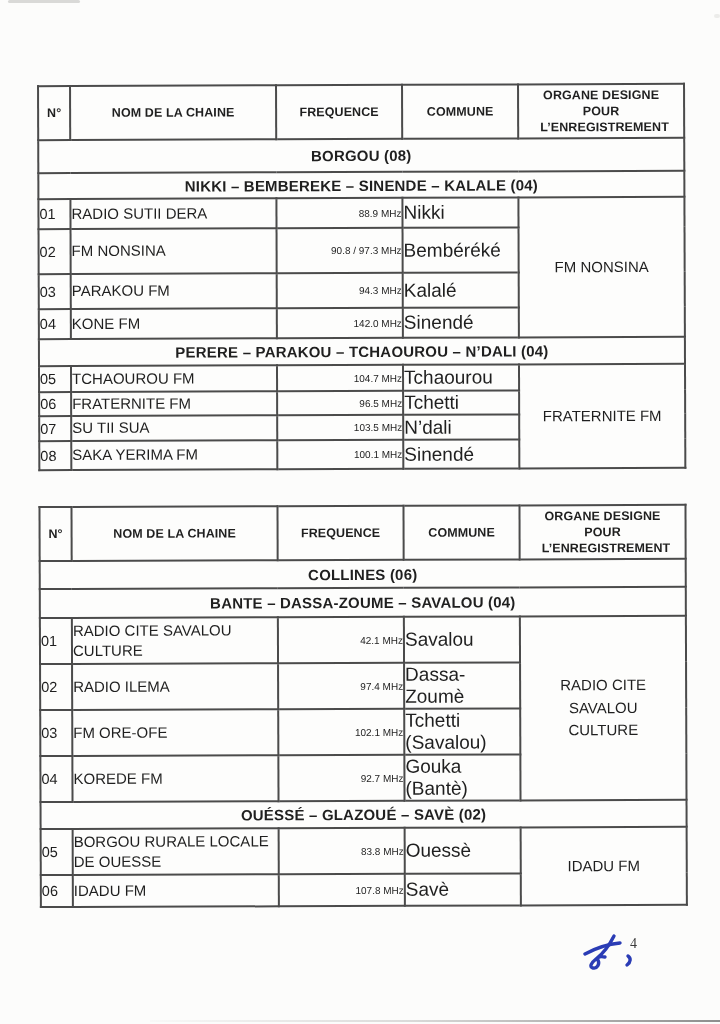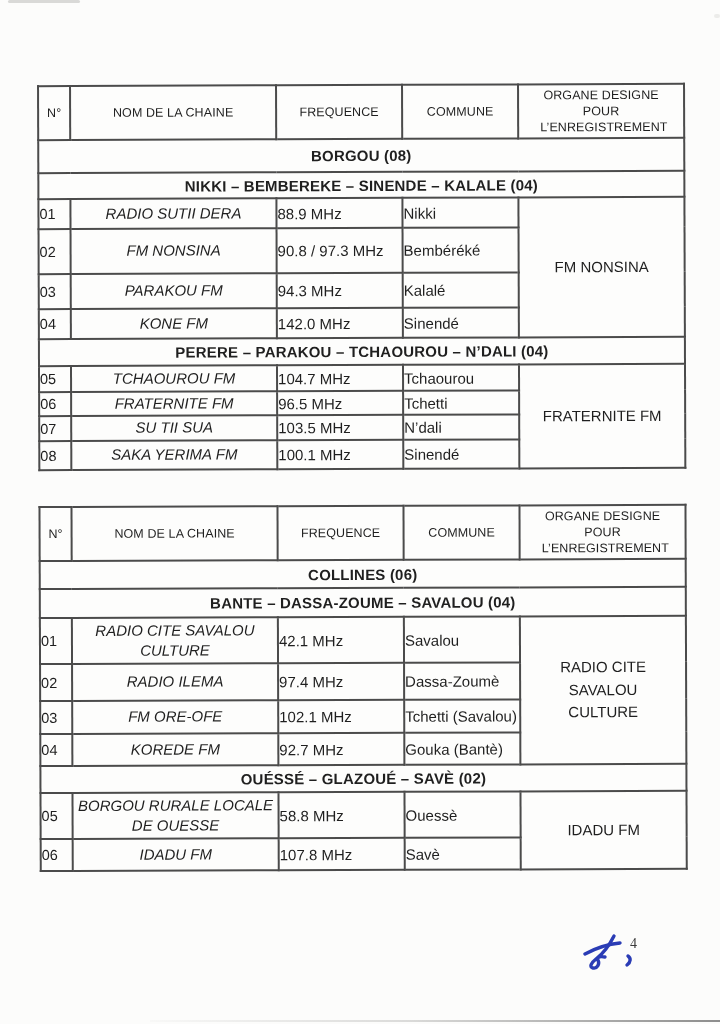--- a/index.html
+++ b/index.html
@@ -33,38 +33,38 @@
     padding: 0;
     vertical-align: middle;
     color: #1f1f1f;
     overflow: hidden;
   }
   #table-borgou { top: 84px; }
   #table-collines { top: 505px; }
 
   th.hcell {
     font-size: 12.5px;
-    font-weight: normal;
+    font-weight: bold;
     text-align: center;
     line-height: 1.3;
     letter-spacing: 0.1px;
     margin-top: 20px;
   }
   .hnarrow { display: inline-block; max-width: 122px; }
 
   tr.region-row td, tr.sub-row td {
     font-size: 15px;
     font-weight: bold;
     text-align: center;
     letter-spacing: 0.2px;
   }
   td.num  { font-size: 14.5px; text-align: left; }
-  td.name { font-size: 15px; text-align: center; padding: 2px 6px 2px 8px; line-height: 1.35; font-style: italic; }
-  td.freq { font-size: 15px; text-align: left; }
-  td.com  { font-size: 15px; text-align: left; padding-left: 8px; }
+  td.name { font-size: 15px; text-align: left; padding: 2px 6px 2px 8px; line-height: 1.35; }
+  td.freq { font-size: 10px; text-align: right; }
+  td.com  { font-size: 19px; text-align: left; padding-left: 8px; }
   td.org  { font-size: 15px; text-align: center; line-height: 1.5; }
   .narrow { display: inline-block; max-width: 112px; }
 
   .page-number {
     position: absolute; left: 630px; top: 936px;
     font-family: "Liberation Serif", serif;
     font-size: 14px; color: #3a3a3a;
   }
   .paraph {
     position: absolute; left: 583px; top: 932px;
@@ -218,21 +218,21 @@
           <td class="name">KOREDE FM</td>
           <td class="freq">92.7 MHz</td>
           <td class="com">Gouka (Bantè)</td>
         </tr>
         <tr class="sub-row" style="height:27px">
           <td colspan="5">OUÉSSÉ – GLAZOUÉ – SAVÈ (02)</td>
         </tr>
         <tr style="height:46px">
           <td class="num">05</td>
           <td class="name">BORGOU RURALE LOCALE DE OUESSE</td>
-          <td class="freq">58.8 MHz</td>
+          <td class="freq">83.8 MHz</td>
           <td class="com">Ouessè</td>
           <td class="org" rowspan="2">IDADU FM</td>
         </tr>
         <tr style="height:32px">
           <td class="num">06</td>
           <td class="name">IDADU FM</td>
           <td class="freq">107.8 MHz</td>
           <td class="com">Savè</td>
         </tr>
       </tbody>

